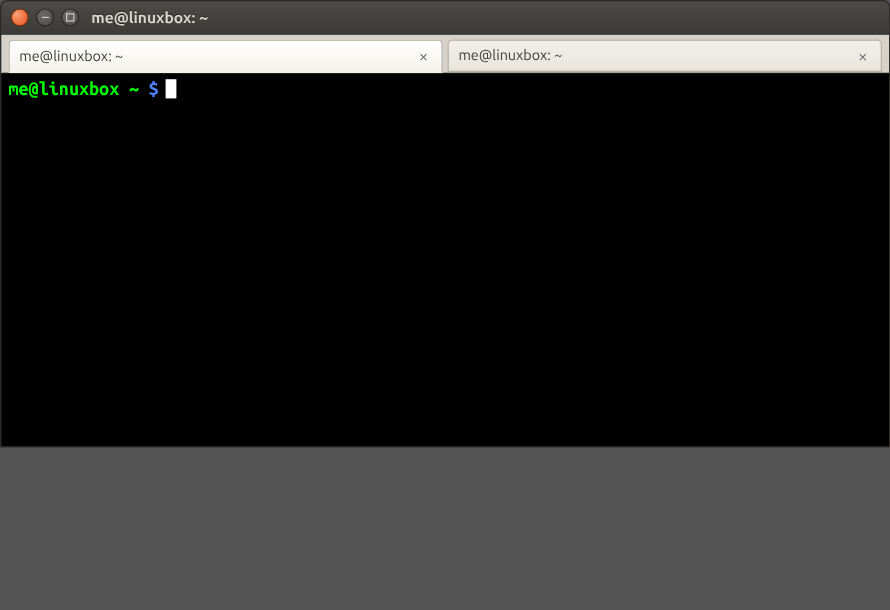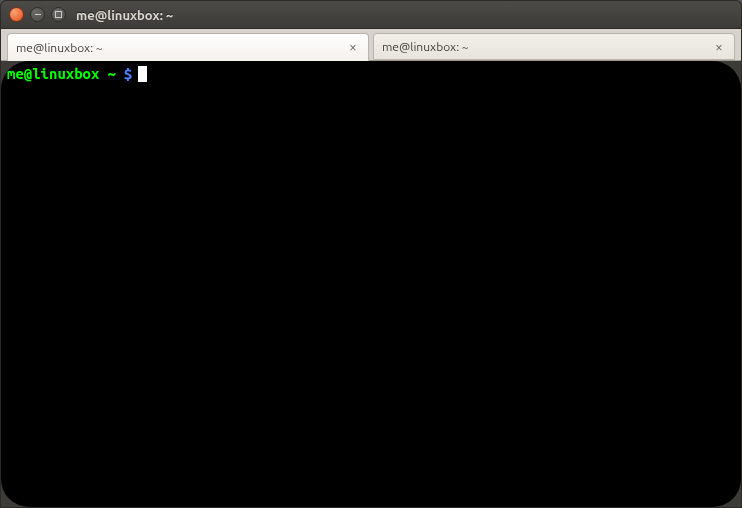--- a/index.html
+++ b/index.html
@@ -9,21 +9,21 @@
     }
     body {
       font-family: Ubuntu, "Segoe UI", sans-serif;
       background: #555;
       width: 742px;
       height: 508px;
       overflow: hidden;
     }
     .window {
       width: 742px;
-      height: 508px;
+      height: 373px;
       background: #3c3b37;
       border: 1px solid #2c2b27;
       border-radius: 6px 6px 0 0;
       overflow: hidden;
       display: flex;
       flex-direction: column;
     }
     .titlebar {
       height: 28px;
       background: linear-gradient(to bottom, #4c4b47 0%, #3c3b37 100%);
@@ -126,21 +126,20 @@
       border-radius: 2px;
     }
     .terminal-body {
       flex: 1;
       background: #000;
       padding: 4px 6px;
       font-family: "Ubuntu Mono", "DejaVu Sans Mono", Consolas, monospace;
       font-size: 15px;
       line-height: 18px;
       overflow: auto;
-      border-radius: 28px;
     }
     .prompt-line {
       display: flex;
       align-items: center;
     }
     .prompt-userhost {
       color: #00ff00;
       font-weight: bold;
     }
     .prompt-path {

